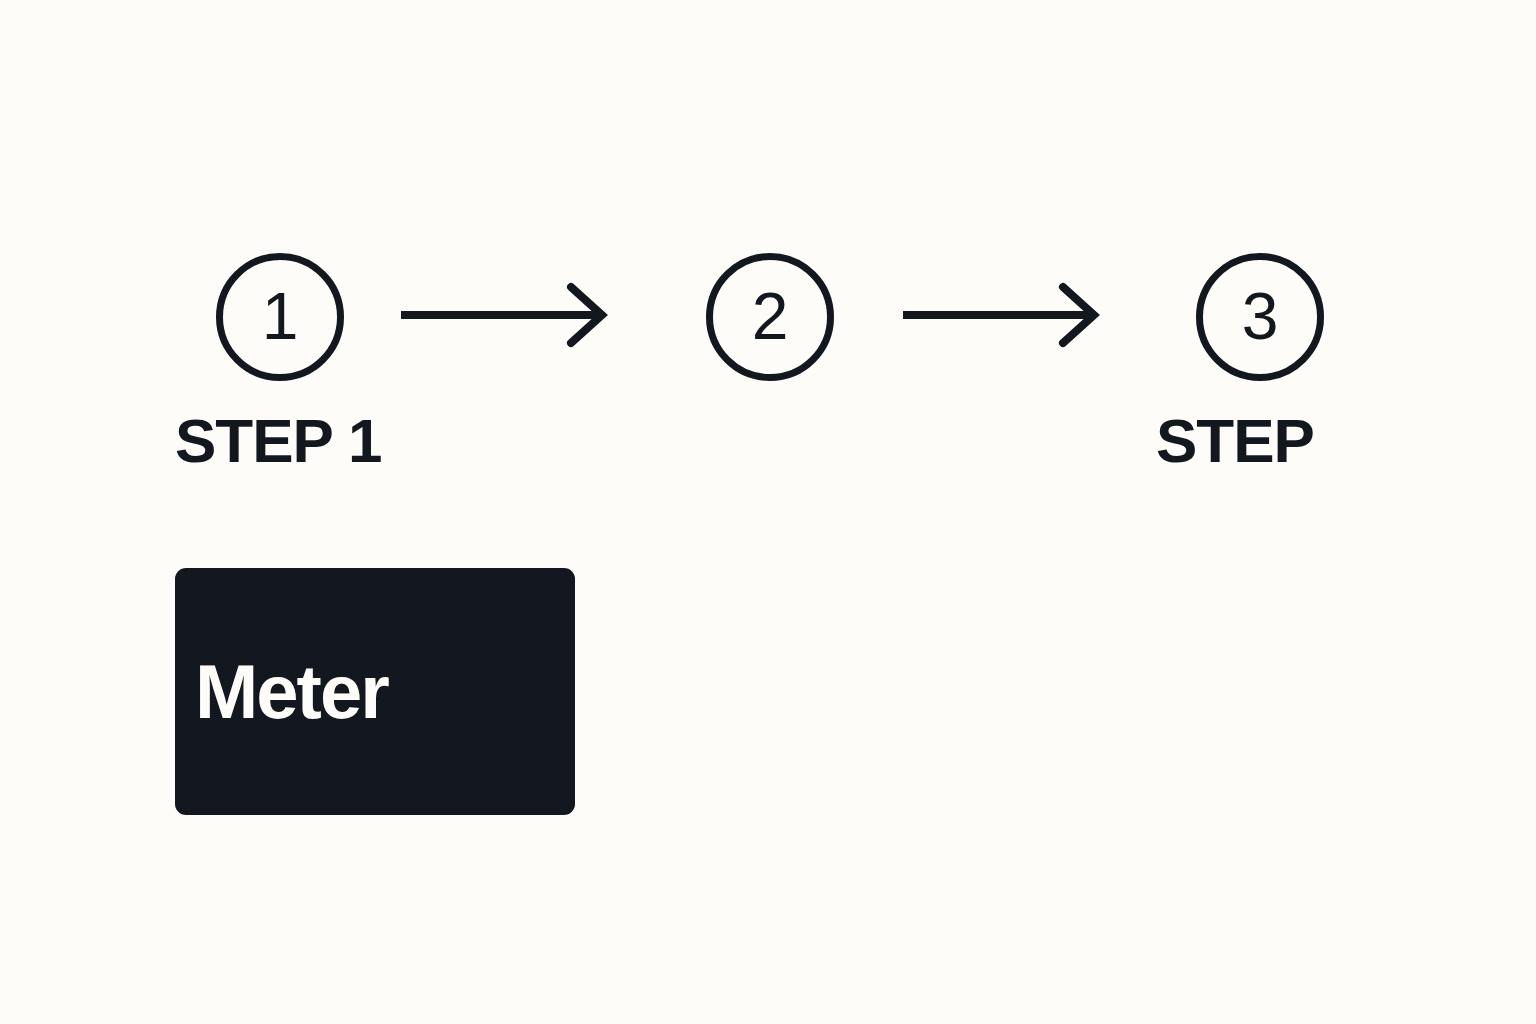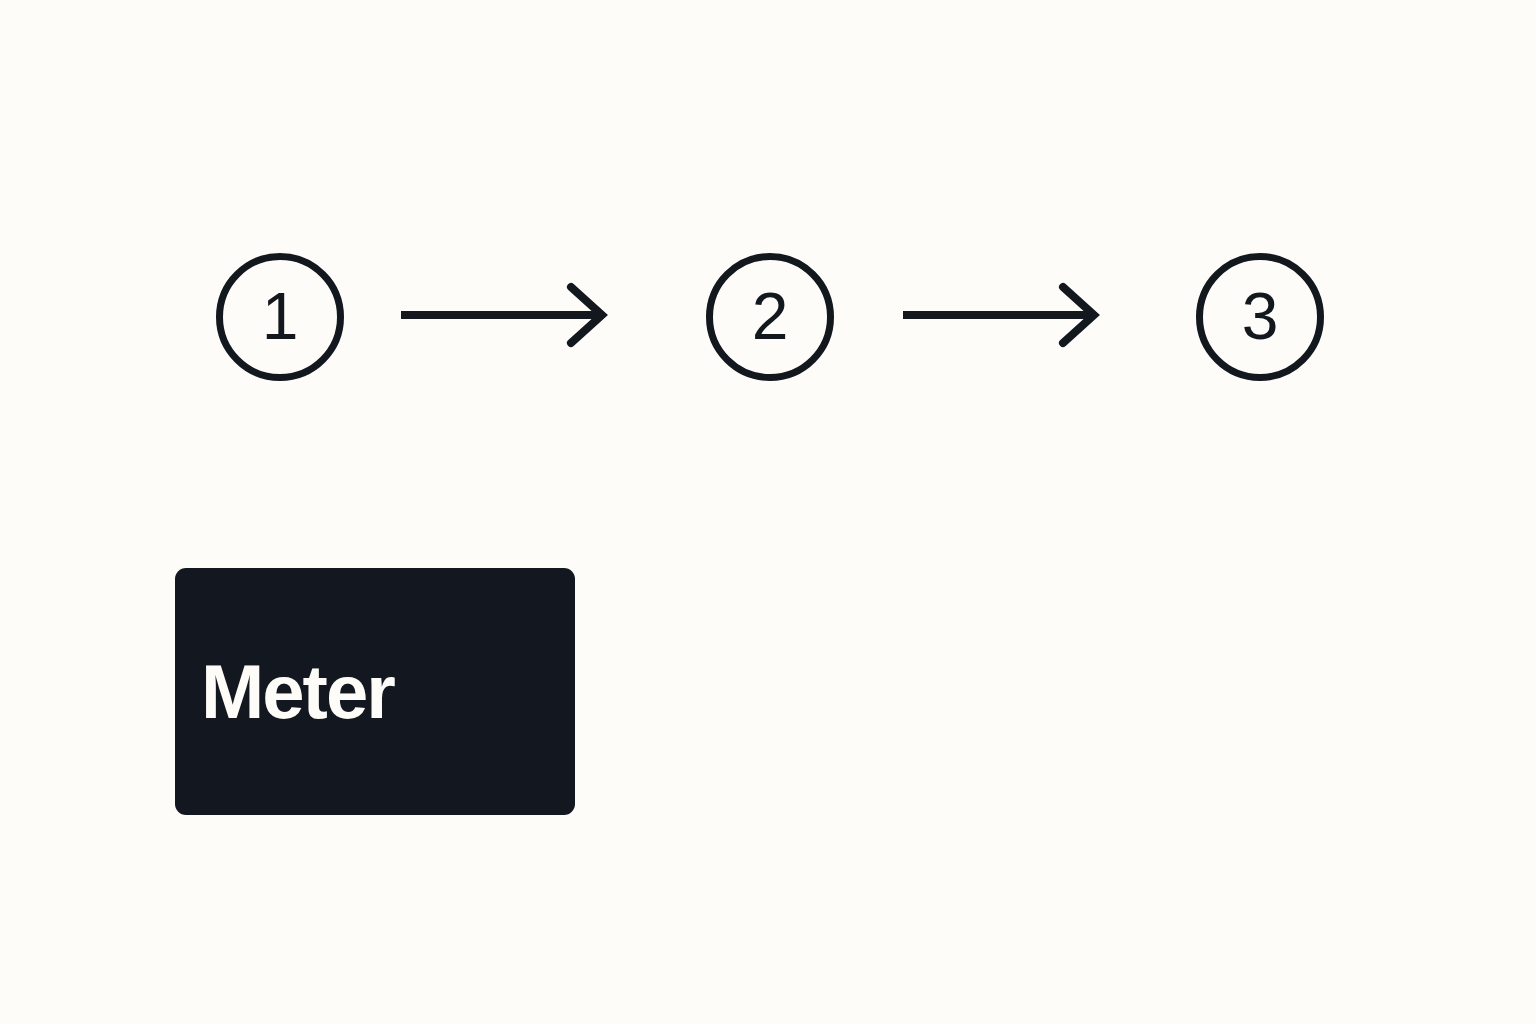--- a/index.html
+++ b/index.html
@@ -91,21 +91,21 @@
   
   .card {
     position: absolute;
     left: 175px;
     top: 568px;
     width: 400px;
     height: 247px;
     background: #131820;
     border-radius: 11px;
     box-sizing: border-box;
-    padding: 28px 26px;
+    padding: 28px 20px;
     display: flex;
     flex-direction: column;
     justify-content: center;
   }
   .card-line {
     font-family: "Liberation Sans", sans-serif;
     font-weight: bold;
     font-size: 76px;
     line-height: 1.13;
     letter-spacing: -2px;
@@ -117,20 +117,21 @@
 <body>
 
 <div id="stage">
 
   <div class="step-flow">
 
     <div class="step-group" id="step-1">
       <div class="step-circle">
         <span class="step-num">1</span>
       </div>
+      <div class="step-label">STEP 1</div>
     </div>
 
     <div class="arrow" id="arrow-1">
       <svg width="204" height="64" viewBox="0 0 204 64" fill="none" xmlns="http://www.w3.org/2000/svg">
         <path d="M2 32 H196" stroke="#13181e" stroke-width="8" stroke-linecap="square"></path>
         <path d="M168 4 L199 32 L168 60" stroke="#13181e" stroke-width="8" stroke-linecap="round" stroke-linejoin="miter" fill="none"></path>
       </svg>
     </div>
 
     <div class="step-group" id="step-2">
@@ -143,20 +144,21 @@
       <svg width="194" height="64" viewBox="0 0 194 64" fill="none" xmlns="http://www.w3.org/2000/svg">
         <path d="M2 32 H186" stroke="#13181e" stroke-width="8" stroke-linecap="square"></path>
         <path d="M158 4 L189 32 L158 60" stroke="#13181e" stroke-width="8" stroke-linecap="round" stroke-linejoin="miter" fill="none"></path>
       </svg>
     </div>
 
     <div class="step-group" id="step-3">
       <div class="step-circle">
         <span class="step-num">3</span>
       </div>
+      <div class="step-label">STEP</div>
     </div>
 
   </div>
 
   <div class="card">
     <div class="card-line">Meter</div>
   </div>
 
 </div>
 

